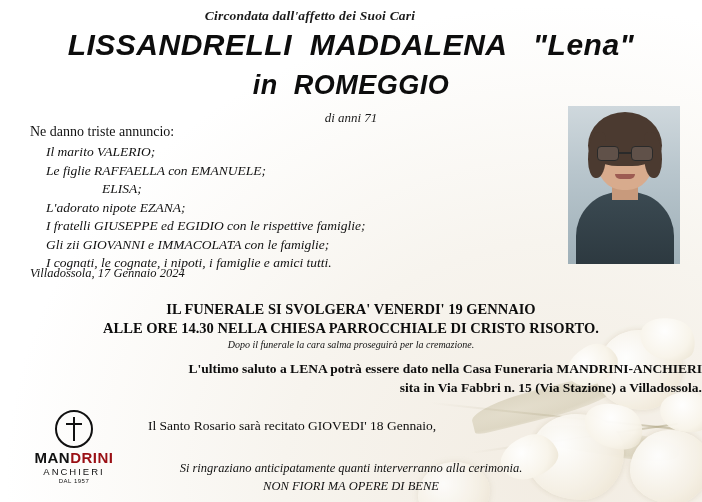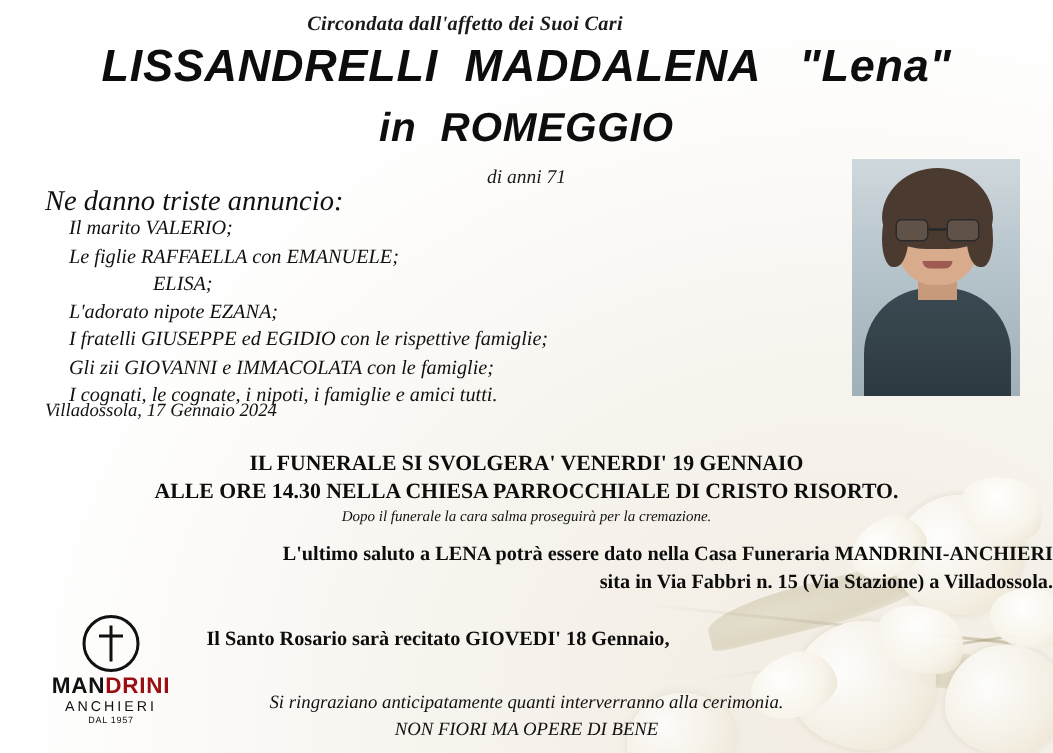--- a/index.html
+++ b/index.html
@@ -99,22 +99,21 @@
     text-align: center;
     font-size: 13px;
     font-style: italic;
     color: #1a1a1a;
   }
 
   .announce-intro {
     position: absolute;
     top: 124px;
     left: 30px;
-    font-size: 19px;
-    font-style: italic;
+    font-size: 14px;
     color: #111;
   }
   .relatives {
     position: absolute;
     top: 143px;
     left: 30px;
     width: 520px;
     font-size: 13.5px;
     font-style: italic;
     color: #111;
@@ -168,21 +167,21 @@
     color: #0d0d0d;
     line-height: 19px;
   }
   .rosary {
     position: absolute;
     top: 416px;
     left: 0;
     width: 584px;
     text-align: center;
     font-size: 13.5px;
-    font-weight: bold;
+    font-weight: normal;
     color: #0d0d0d;
     line-height: 19px;
   }
   .thanks {
     position: absolute;
     top: 461px;
     left: 0;
     width: 702px;
     text-align: center;
     font-size: 12.5px;

